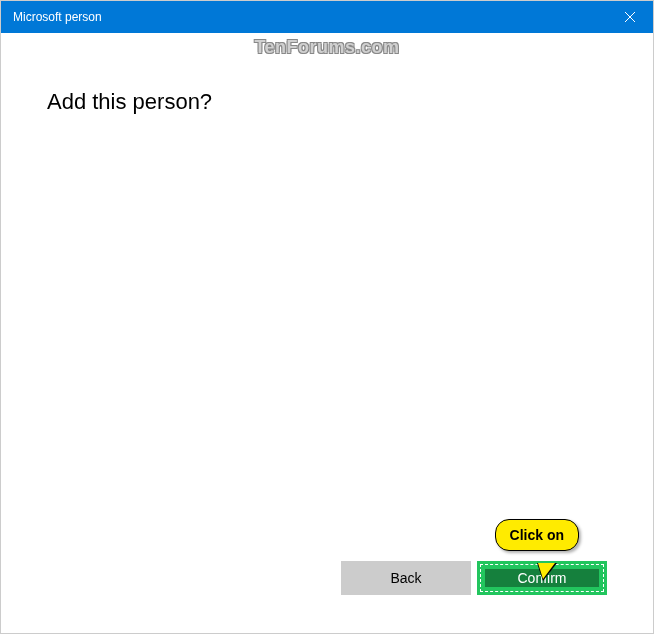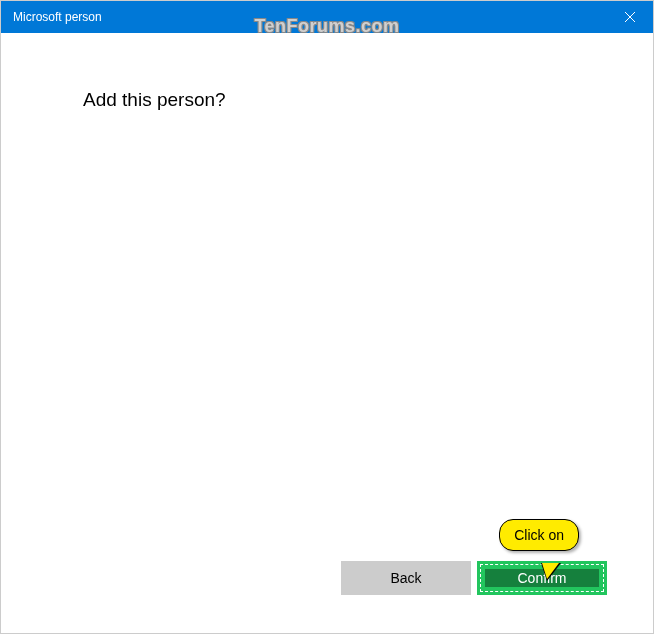--- a/index.html
+++ b/index.html
@@ -35,44 +35,43 @@
       align-items: center;
       justify-content: center;
       cursor: pointer;
     }
     .titlebar-close svg {
       width: 10px;
       height: 10px;
     }
     .watermark {
       position: absolute;
-      top: 15px;
+      top: 36px;
       left: 50%;
       transform: translateX(-50%);
       font-size: 18px;
       font-weight: bold;
       color: #d0d0d0;
       text-shadow: 
         -1px -1px 0 #888,
         1px -1px 0 #888,
         -1px 1px 0 #888,
         1px 1px 0 #888;
       letter-spacing: 0.5px;
       z-index: 10;
       pointer-events: none;
     }
     .content {
       padding: 56px 46px 0 46px;
     }
     .heading {
-      font-size: 19px;
+      font-size: 22px;
       font-weight: 300;
       color: #000;
       margin-bottom: 26px;
-      margin-left: 36px;
     }
     .body-text {
       font-size: 14px;
       color: #000;
       line-height: 1.4;
     }
     .redacted {
       display: inline-block;
       width: 54px;
       height: 14px;
@@ -116,21 +115,21 @@
       bottom: 82px;
       right: 74px;
       z-index: 20;
     }
     .callout-bubble {
       background: #ffeb00;
       border: 1px solid #000;
       border-radius: 14px;
       padding: 7px 14px;
       font-size: 14px;
-      font-weight: normal;
+      font-weight: bold;
       color: #000;
       position: relative;
       box-shadow: 2px 2px 3px rgba(0,0,0,0.3);
     }
     .callout-tail {
       position: absolute;
       bottom: -14px;
       left: 42px;
       width: 0;
       height: 0;

